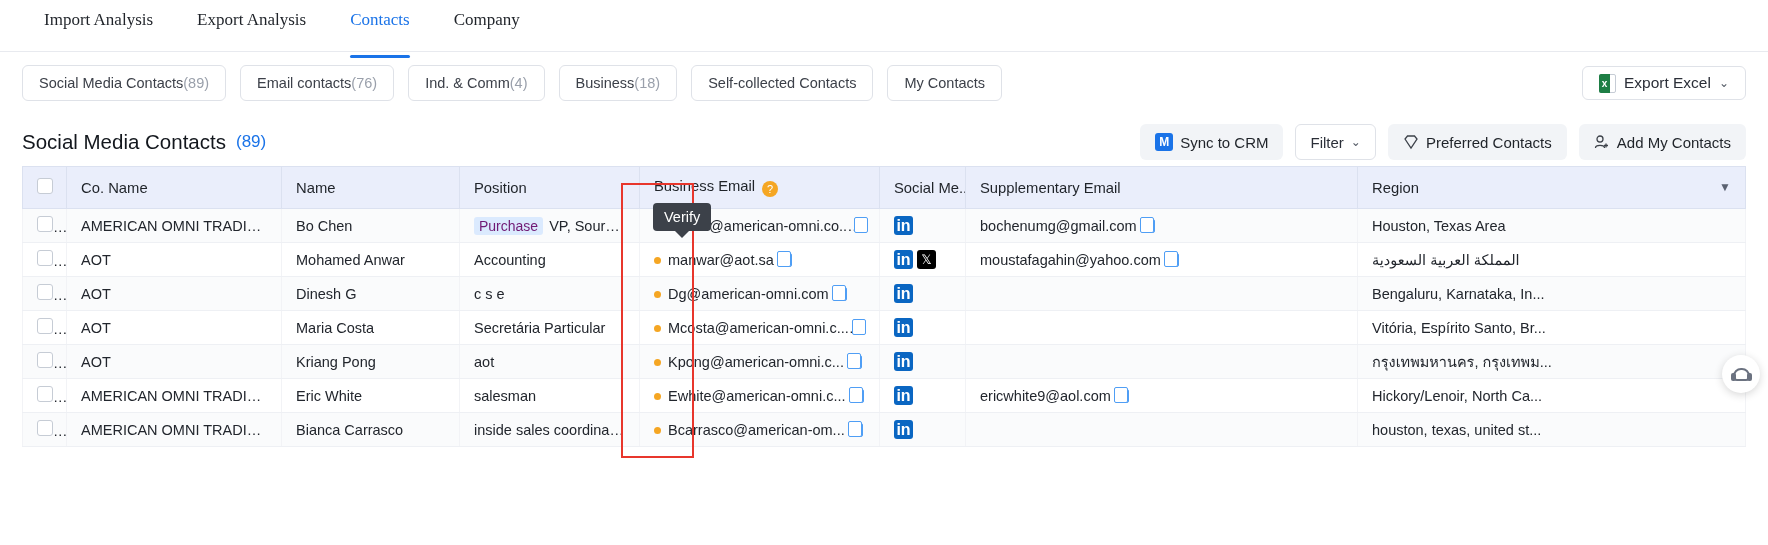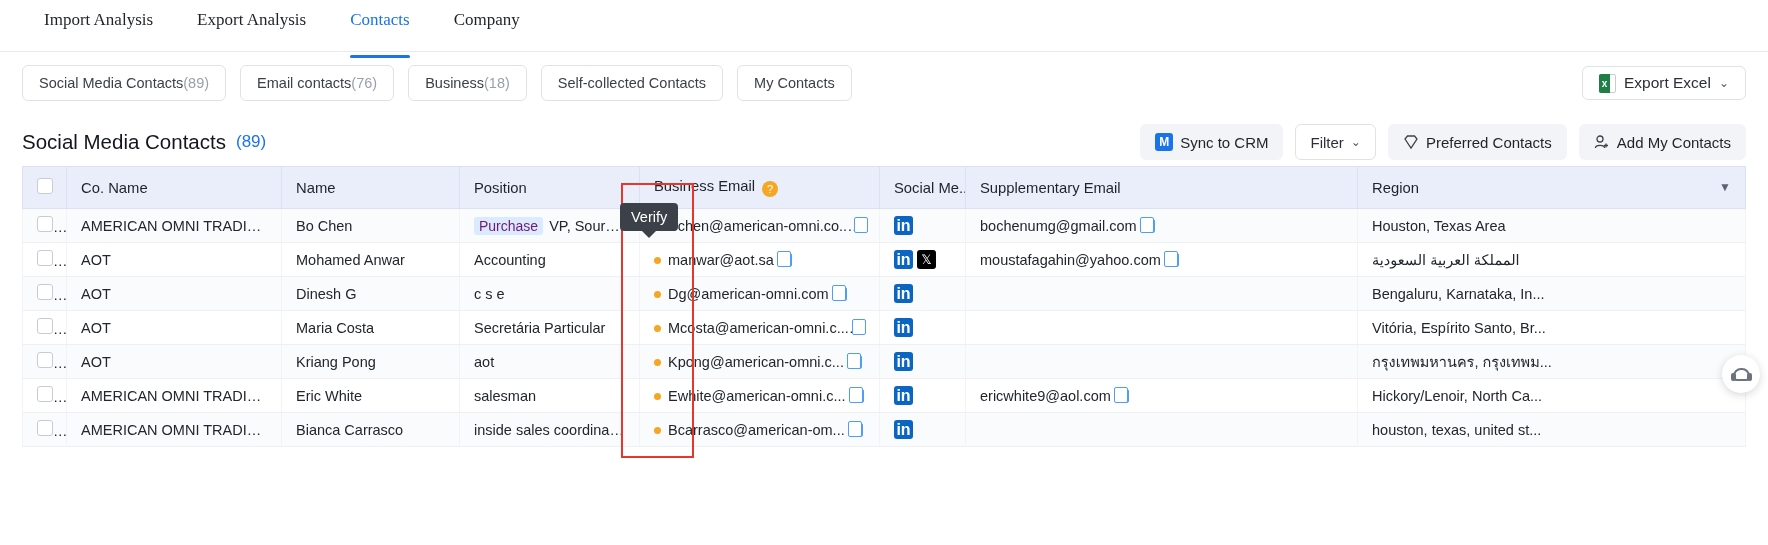--- a/index.html
+++ b/index.html
@@ -208,20 +208,24 @@
   </div>
 
   <div class="chiprow">
     <div class="chip">
       <span>Social Media Contacts</span>
         <span class="cnt">(89)</span>
     </div>
     <div class="chip">
       <span>Email contacts</span>
         <span class="cnt">(76)</span>
+    </div>
+    <div class="chip">
+      <span>Ind. &amp; Comm</span>
+        <span class="cnt">(4)</span>
     </div>
     <div class="chip">
       <span>Business</span>
         <span class="cnt">(18)</span>
     </div>
     <div class="chip">
       <span>Self-collected Contacts</span>
     </div>
     <div class="chip">
       <span>My Contacts</span>
@@ -408,19 +412,19 @@
           <td></td>
           <td>houston, texas, united st...</td>
         </tr>
 
       </tbody>
     </table>
   </div>
 
   <div class="redbox" style="left:621px; top:183px; width:73px; height:275px;"></div>
 
-  <div class="tip" style="left:620px; top:203px;">Verify</div>
+  <div class="tip" style="left:653px; top:203px;">Verify</div>
 
   <div class="helpfab">
     <span class="hs"></span>
   </div>
 
 </div>
 
 </body></html>

